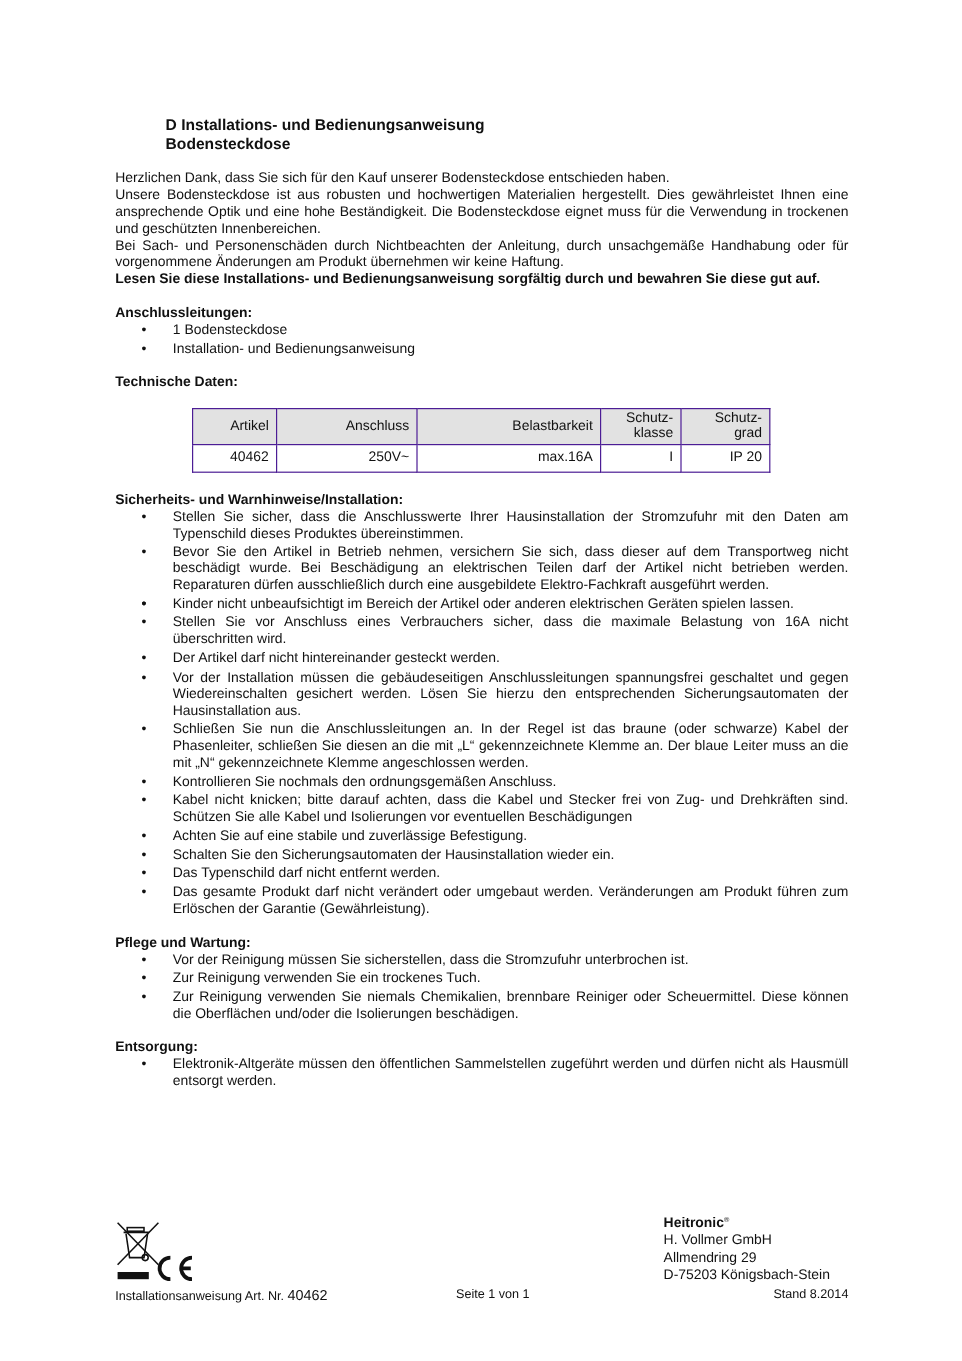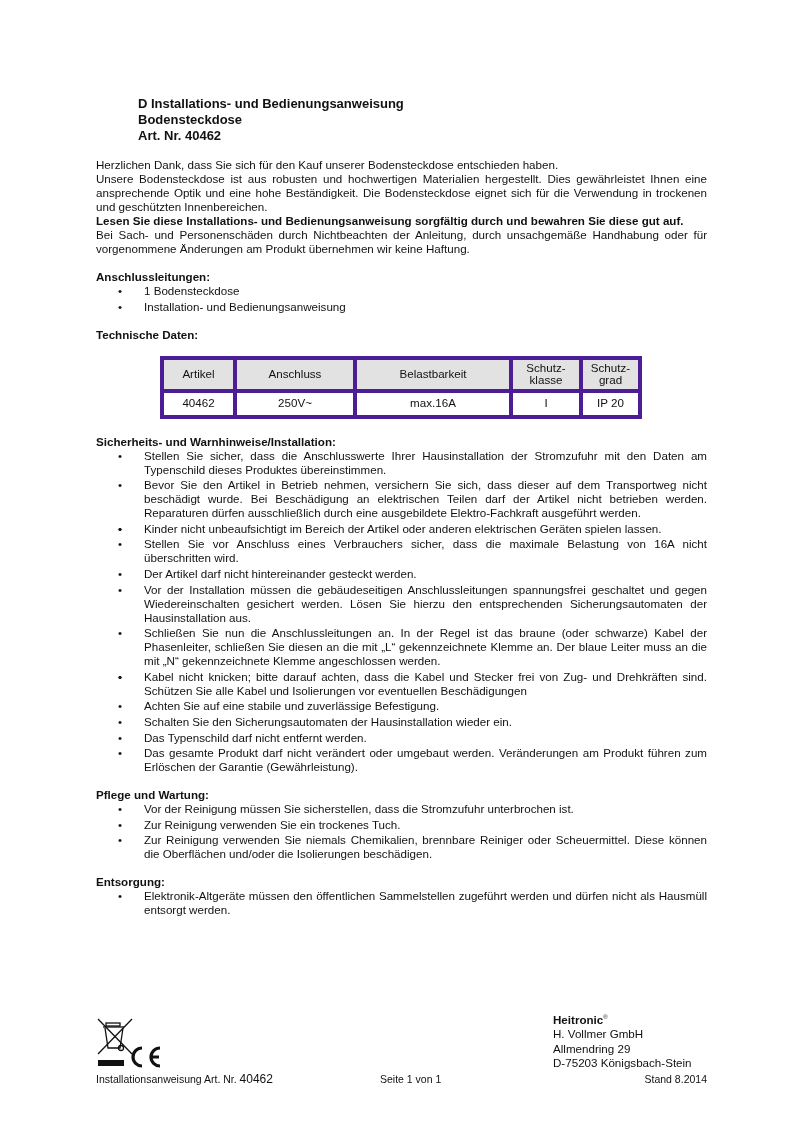--- a/index.html
+++ b/index.html
@@ -10,47 +10,46 @@
   .para { font-size: 11.6px; line-height: 14px; margin: 0; text-align: justify; }
   .para.bold { font-weight: bold; }
   .intro { margin-top: 14px; }
   .section { margin-top: 14px; }
   .heading { font-weight: bold; font-size: 11.6px; line-height: 14px; margin: 0; }
   ul.bullets { list-style: none; margin: 0; padding: 0; }
   ul.bullets li { position: relative; padding-left: 48px; font-size: 11.6px; line-height: 14px;
                   text-align: justify; margin-bottom: 1.6px; }
   ul.bullets li .dot { position: absolute; left: 22px; top: 0; }
   table.tech { border-collapse: collapse; margin-left: 64px; margin-top: 14px; width: 482px; }
-  table.tech th, table.tech td { border: 4px solid #4c1d95; font-size: 11.6px; text-align: center;
+  table.tech th, table.tech td { border: 1px solid #4c1d95; font-size: 11.6px; text-align: right;
         padding: 1px 6px 1px 6px; font-weight: normal; line-height: 12.5px; vertical-align: middle; }
   table.tech th { background: #e2e2e2; height: 27px; }
   table.tech td { height: 20px; }
   .weee { position: absolute; left: 96px; top: 1018px; width: 72px; height: 52px; }
   .company { position: absolute; left: 553px; top: 1010px; font-size: 11.6px; line-height: 14.5px; }
   .company .brand { font-weight: bold; }
   .company sup { font-size: 6px; font-weight: normal; }
   .footer { position: absolute; left: 96px; top: 1073px; width: 611px; font-size: 10.5px; line-height: 13px; }
   .footer .left { position: absolute; left: 0; text-align: center; }
   .footer .left .num { font-size: 12px; }
   .footer .center { position: absolute; left: 284px; }
   .footer .right { position: absolute; right: 0; text-align: right; }
 </style>
 </head>
 <body>
 
 <div class="page">
   <p class="title">D Installations- und Bedienungsanweisung</p>
   <p class="title">Bodensteckdose</p>
-  <p class="title">Art. Nr. 40462</p>
 
   <div class="intro">
     <p class="para">Herzlichen Dank, dass Sie sich für den Kauf unserer Bodensteckdose entschieden haben.</p>
-    <p class="para">Unsere Bodensteckdose ist aus robusten und hochwertigen Materialien hergestellt. Dies gewährleistet Ihnen eine ansprechende Optik und eine hohe Beständigkeit. Die Bodensteckdose eignet sich für die Verwendung in trockenen und geschützten Innenbereichen.</p>
+    <p class="para">Unsere Bodensteckdose ist aus robusten und hochwertigen Materialien hergestellt. Dies gewährleistet Ihnen eine ansprechende Optik und eine hohe Beständigkeit. Die Bodensteckdose eignet muss für die Verwendung in trockenen und geschützten Innenbereichen.</p>
+    <p class="para">Bei Sach- und Personenschäden durch Nichtbeachten der Anleitung, durch unsachgemäße Handhabung oder für vorgenommene Änderungen am Produkt übernehmen wir keine Haftung.</p>
     <p class="para bold">Lesen Sie diese Installations- und Bedienungsanweisung sorgfältig durch und bewahren Sie diese gut auf.</p>
-    <p class="para">Bei Sach- und Personenschäden durch Nichtbeachten der Anleitung, durch unsachgemäße Handhabung oder für vorgenommene Änderungen am Produkt übernehmen wir keine Haftung.</p>
   </div>
 
   <div class="section">
     <p class="heading">Anschlussleitungen:</p>
     <ul class="bullets">
       <li><span class="dot">•</span><span>1 Bodensteckdose</span></li>
       <li><span class="dot">•</span><span>Installation- und Bedienungsanweisung</span></li>
     </ul>
   </div>
 
@@ -84,21 +83,21 @@
     <p class="heading">Sicherheits- und Warnhinweise/Installation:</p>
     <ul class="bullets">
       <li><span class="dot">•</span><span>Stellen Sie sicher, dass die Anschlusswerte Ihrer Hausinstallation der Stromzufuhr mit den Daten am Typenschild dieses Produktes übereinstimmen.</span></li>
       <li><span class="dot">•</span><span>Bevor Sie den Artikel in Betrieb nehmen, versichern Sie sich, dass dieser auf dem Transportweg nicht beschädigt wurde. Bei Beschädigung an elektrischen Teilen darf der Artikel nicht betrieben werden. Reparaturen dürfen ausschließlich durch eine ausgebildete Elektro-Fachkraft ausgeführt werden.</span></li>
       <li><span class="dot">•</span></li>
       <li><span class="dot">•</span><span>Kinder nicht unbeaufsichtigt im Bereich der Artikel oder anderen elektrischen Geräten spielen lassen.</span></li>
       <li><span class="dot">•</span><span>Stellen Sie vor Anschluss eines Verbrauchers sicher, dass die maximale Belastung von 16A nicht überschritten wird.</span></li>
       <li><span class="dot">•</span><span>Der Artikel darf nicht hintereinander gesteckt werden.</span></li>
       <li><span class="dot">•</span><span>Vor der Installation müssen die gebäudeseitigen Anschlussleitungen spannungsfrei geschaltet und gegen Wiedereinschalten gesichert werden. Lösen Sie hierzu den entsprechenden Sicherungsautomaten der Hausinstallation aus.</span></li>
       <li><span class="dot">•</span><span>Schließen Sie nun die Anschlussleitungen an. In der Regel ist das braune (oder schwarze) Kabel der Phasenleiter, schließen Sie diesen an die mit „L“ gekennzeichnete Klemme an. Der blaue Leiter muss an die mit „N“ gekennzeichnete Klemme angeschlossen werden.</span></li>
-      <li><span class="dot">•</span></li>
+      <li><span class="dot">•</span><span>Kontrollieren Sie nochmals den ordnungsgemäßen Anschluss.</span></li>
       <li><span class="dot">•</span><span>Kabel nicht knicken; bitte darauf achten, dass die Kabel und Stecker frei von Zug- und Drehkräften sind. Schützen Sie alle Kabel und Isolierungen vor eventuellen Beschädigungen</span></li>
       <li><span class="dot">•</span><span>Achten Sie auf eine stabile und zuverlässige Befestigung.</span></li>
       <li><span class="dot">•</span><span>Schalten Sie den Sicherungsautomaten der Hausinstallation wieder ein.</span></li>
       <li><span class="dot">•</span><span>Das Typenschild darf nicht entfernt werden.</span></li>
       <li><span class="dot">•</span><span>Das gesamte Produkt darf nicht verändert  oder umgebaut werden. Veränderungen am Produkt führen zum Erlöschen der Garantie (Gewährleistung).</span></li>
     </ul>
   </div>
 
   <div class="section">
     <p class="heading">Pflege und Wartung:</p>

